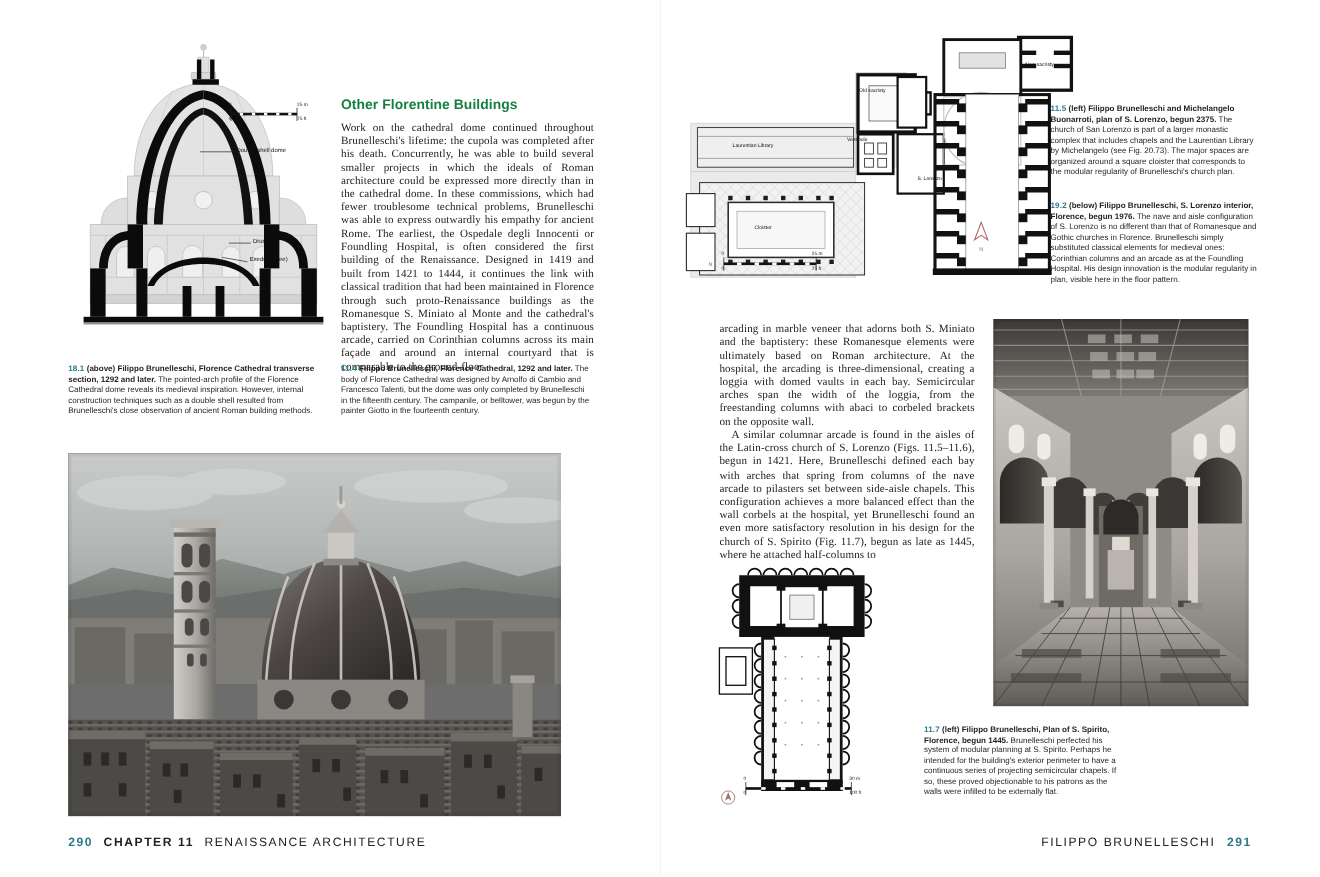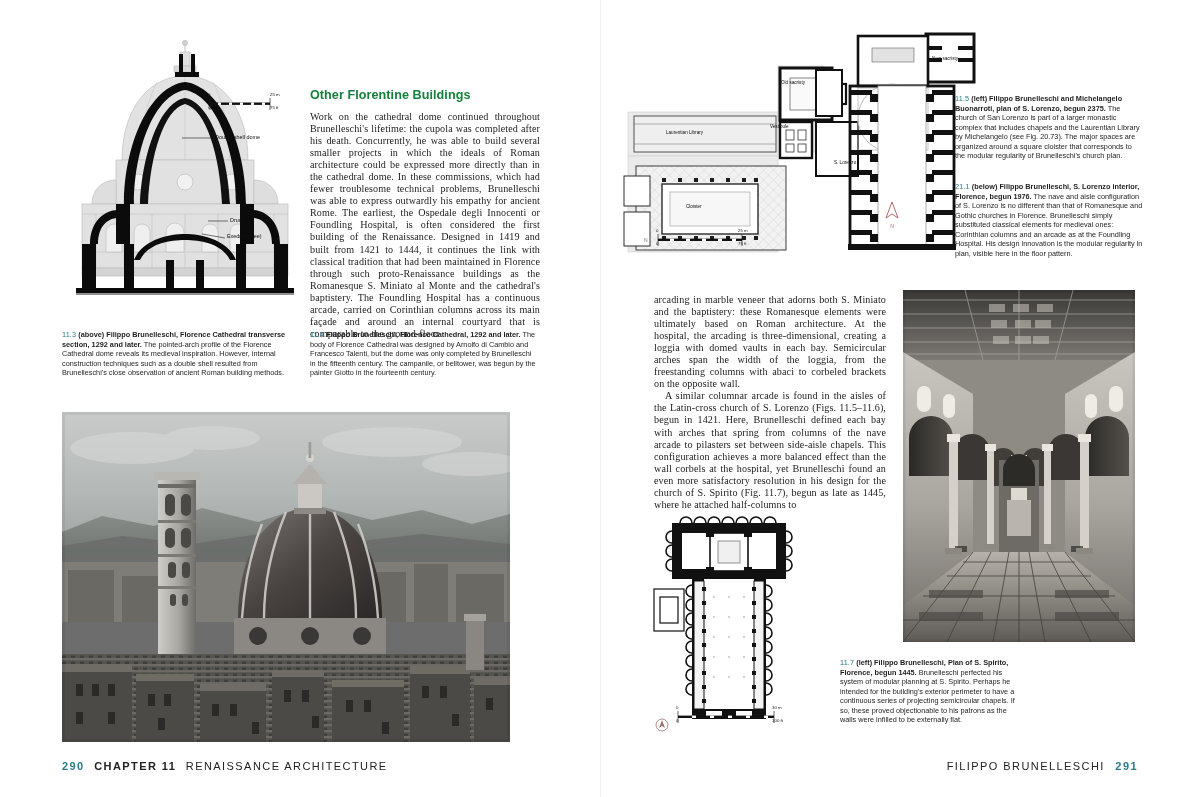--- a/index.html
+++ b/index.html
@@ -42,21 +42,21 @@
   }
 
   .caption {
     font-family: "Liberation Sans", sans-serif;
     font-size: 7.3px;
     line-height: 9.5px;
     color: #1e1e1e;
   }
   .caption .cap-num {
     color: #2b7a8c;
-    font-weight: normal;
+    font-weight: bold;
     letter-spacing: 0.02em;
   }
   .caption .cap-title { font-weight: bold; }
   .caption .cap-body { font-weight: normal; }
 
   .folio {
     position: absolute;
     font-family: "Liberation Sans", sans-serif;
     font-size: 11px;
     letter-spacing: 0.13em;
@@ -236,21 +236,21 @@
     <span class="dlabel" style="left:168px;top:179px;">Drum</span>
     <span class="dlabel" style="left:165px;top:195px;">Exedra (three)</span>
   </div>
 
   <div id="col-left-text">
     <h2 class="section-head">Other Florentine Buildings</h2>
     <div class="body-text">Work on the cathedral dome continued throughout Brunelleschi's lifetime: the cupola was completed after his death. Concurrently, he was able to build several smaller projects in which the ideals of Roman architecture could be expressed more directly than in the cathedral dome. In these commissions, which had fewer troublesome technical problems, Brunelleschi was able to express outwardly his empathy for ancient Rome. The earliest, the Ospedale degli Innocenti or Foundling Hospital, is often considered the first building of the Renaissance. Designed in 1419 and built from 1421 to 1444, it continues the link with classical tradition that had been maintained in Florence through such proto-Renaissance buildings as the Romanesque S. Miniato al Monte and the cathedral's baptistery. The Foundling Hospital has a continuous arcade, carried on Corinthian columns across its main façade and around an internal courtyard that is comparable to the ground-floor</div>
   </div>
 
   <div class="caption" id="cap-113">
-    <span class="cap-num">11.3</span>
+    <span class="cap-num">18.1</span>
     <span class="cap-title">(above) Filippo Brunelleschi, Florence Cathedral transverse section, 1292 and later.</span>
     <span class="cap-body">The pointed-arch profile of the Florence Cathedral dome reveals its medieval inspiration. However, internal construction techniques such as a double shell resulted from Brunelleschi's close observation of ancient Roman building methods.</span>
   </div>
 
   <div class="caption" id="cap-114">
     <span class="cap-num">11.4</span>
     <span class="cap-title">Filippo Brunelleschi, Florence Cathedral, 1292 and later.</span>
     <span class="cap-body">The body of Florence Cathedral was designed by Arnolfo di Cambio and Francesco Talenti, but the dome was only completed by Brunelleschi in the fifteenth century. The campanile, or belltower, was begun by the painter Giotto in the fourteenth century.</span>
   </div>
 
@@ -603,21 +603,21 @@
     </div>
   </div>
 
   <div class="caption" id="cap-115">
     <span class="cap-num">11.5</span>
     <span class="cap-title">(left) Filippo Brunelleschi and Michelangelo Buonarroti, plan of S. Lorenzo, begun 2375.</span>
     <span class="cap-body">The church of San Lorenzo is part of a larger monastic complex that includes chapels and the Laurentian Library by Michelangelo (see Fig. 20.73). The major spaces are organized around a square cloister that corresponds to the modular regularity of Brunelleschi's church plan.</span>
   </div>
 
   <div class="caption" id="cap-116">
-    <span class="cap-num">21.1</span>
+    <span class="cap-num">19.2</span>
     <span class="cap-title">(below) Filippo Brunelleschi, S. Lorenzo interior, Florence, begun 1976.</span>
     <span class="cap-body">The nave and aisle configuration of S. Lorenzo is no different than that of Romanesque and Gothic churches in Florence. Brunelleschi simply substituted classical elements for medieval ones: Corinthian columns and an arcade as at the Foundling Hospital. His design innovation is the modular regularity in plan, visible here in the floor pattern.</span>
   </div>
 
   <div id="col-right-text">
     <div class="body-text">
       <p>arcading in marble veneer that adorns both S. Miniato and the baptistery: these Romanesque elements were ultimately based on Roman architecture. At the hospital, the arcading is three-dimensional, creating a loggia with domed vaults in each bay. Semicircular arches span the width of the loggia, from the freestanding columns with abaci to corbeled brackets on the opposite wall.</p>
       <p>A similar columnar arcade is found in the aisles of the Latin-cross church of S. Lorenzo (Figs. 11.5–11.6), begun in 1421. Here, Brunelleschi defined each bay with arches that spring from columns of the nave arcade to pilasters set between side-aisle chapels. This configuration achieves a more balanced effect than the wall corbels at the hospital, yet Brunelleschi found an even more satisfactory resolution in his design for the church of S. Spirito (Fig. 11.7), begun as late as 1445, where he attached half-columns to</p>
     </div>
   </div>

